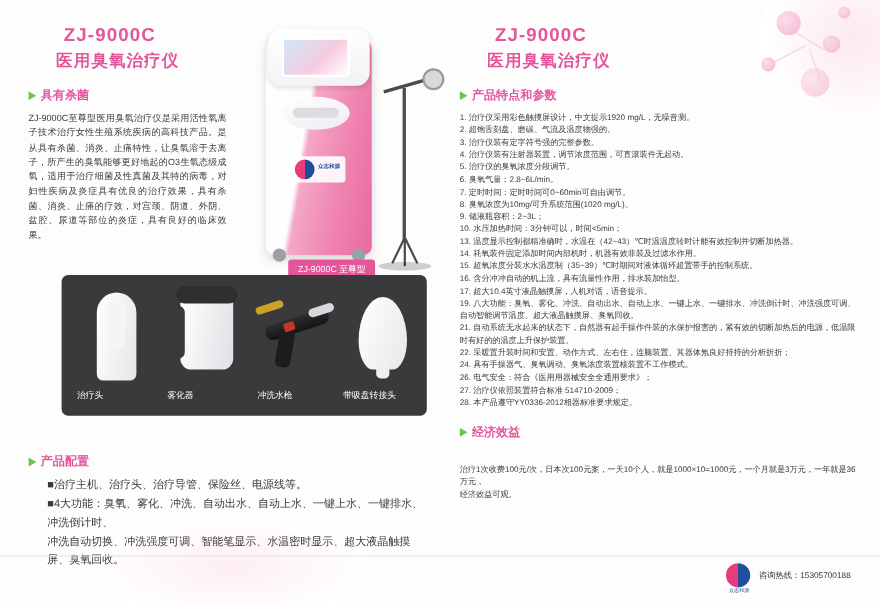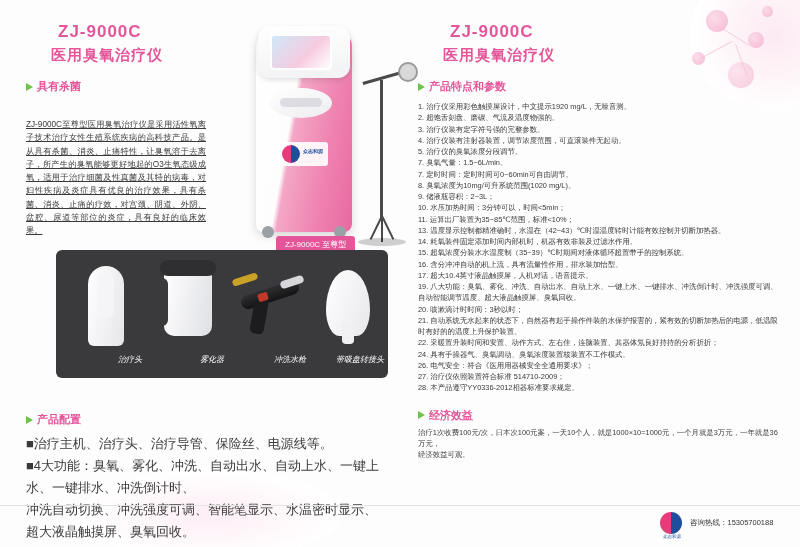--- a/index.html
+++ b/index.html
@@ -16,24 +16,24 @@
   .mol-line{position:absolute;background:#f3c5d9;height:1px;transform-origin:0 0;opacity:.8;}
   .bg-wash{position:absolute;border-radius:50%;filter:blur(0px);}
 
   
   .left{position:absolute;left:26px;top:22px;width:180px;}
   .title-zj{color:#e5559a;font-weight:bold;font-size:17px;letter-spacing:1px;margin-left:32px;}
   .title-cn{color:#e5559a;font-weight:bold;font-size:15px;margin-top:4px;letter-spacing:1px;padding-left:25px;}
   .sec-head{display:flex;align-items:center;gap:4px;margin-top:14px;}
   .sec-head .tri{width:0;height:0;border-left:7px solid #6fc24a;border-top:4.5px solid transparent;border-bottom:4.5px solid transparent;}
   .sec-head .txt{color:#e5559a;font-weight:bold;font-size:11px;}
-  .body-cn{color:#3a3a3a;font-size:8.2px;line-height:1.62;margin-top:24px;text-align:justify;text-decoration:underline;}
-
-  
-  .center{position:absolute;left:228px;top:10px;width:190px;height:250px;}
+  .body-cn{color:#3a3a3a;font-size:8.2px;line-height:1.62;margin-top:7px;text-align:justify;}
+
+  
+  .center{position:absolute;left:214px;top:10px;width:190px;height:250px;}
   .machine-body{position:absolute;left:28px;top:22px;width:96px;height:200px;border-radius:14px 14px 8px 8px;
     background:linear-gradient(100deg,#ffffff 0%,#fdfdfd 38%,#f4a7c6 42%,#ef84b1 70%,#e8699f 100%);
     box-shadow:0 4px 10px rgba(0,0,0,.15);}
   .machine-top{position:absolute;left:30px;top:16px;width:92px;height:52px;border-radius:12px;background:linear-gradient(175deg,#ffffff,#f2f2f4);box-shadow:0 2px 5px rgba(0,0,0,.12);}
   .screen{position:absolute;left:42px;top:24px;width:58px;height:32px;border-radius:4px;background:linear-gradient(135deg,#cfe8f7,#f6cbe0 60%,#ffffff);border:2px solid #fff;}
   .panel-oval{position:absolute;left:42px;top:78px;width:62px;height:30px;border-radius:50%;background:linear-gradient(160deg,#ffffff,#ededf0);}
   .panel-oval:after{content:"";position:absolute;left:10px;top:10px;width:42px;height:9px;border-radius:6px;background:#dcdce2;}
   .logo-badge{position:absolute;left:50px;top:132px;width:50px;height:24px;border-radius:3px;background:rgba(255,255,255,.9);}
   .logo-circle{position:absolute;left:4px;top:3px;width:18px;height:18px;border-radius:50%;background:conic-gradient(#1f4f9c 0 50%,#e63c7a 0 100%);}
   .logo-txt{position:absolute;left:25px;top:6px;font-size:5px;color:#1f4f9c;font-weight:bold;}
@@ -41,48 +41,48 @@
   .stand-pole{position:absolute;left:152px;top:70px;width:3px;height:140px;background:#4a4a4a;}
   .stand-arm{position:absolute;left:134px;top:66px;width:44px;height:3px;background:#4a4a4a;transform:rotate(-16deg);}
   .stand-head{position:absolute;left:170px;top:52px;width:16px;height:16px;border-radius:50%;background:#d9d9d9;border:2px solid #9a9a9a;}
   .stand-leg{position:absolute;left:153px;top:206px;width:2px;height:26px;background:#4a4a4a;transform-origin:top center;}
   .stand-base{position:absolute;left:130px;top:228px;width:48px;height:8px;border-radius:50%;background:rgba(0,0,0,.18);}
   .model-tag{position:absolute;left:48px;top:226px;padding:3px 9px;background:#e5559a;color:#fff;font-size:8px;border-radius:3px;white-space:nowrap;}
 
   
   .acc-panel{position:absolute;left:56px;top:250px;width:332px;height:128px;background:#3a3a3c;border-radius:6px;}
   .acc{position:absolute;top:10px;width:72px;height:92px;}
-  .acc-label{position:absolute;top:104px;width:72px;text-align:right;color:#fff;font-size:8px;font-style:italic;}
+  .acc-label{position:absolute;top:104px;width:72px;text-align:left;color:#fff;font-size:8px;}
   .acc1{left:14px;} .acc2{left:96px;} .acc3{left:178px;} .acc4{left:256px;}
 
   .probe{position:absolute;left:18px;top:6px;width:36px;height:80px;border-radius:18px 18px 6px 6px;background:linear-gradient(100deg,#ffffff,#e6e6ea);}
   .probe:after{content:"";position:absolute;left:10px;top:6px;width:16px;height:46px;border-radius:10px;background:#f5f5f7;}
 
   .atom-cup{position:absolute;left:12px;top:10px;width:48px;height:66px;border-radius:6px 6px 10px 10px;background:linear-gradient(100deg,#ffffff,#dfe0e4);}
   .atom-cap{position:absolute;left:8px;top:0px;width:56px;height:16px;border-radius:8px;background:#2f2f31;}
   .atom-tube{position:absolute;left:4px;top:18px;width:12px;height:48px;border-radius:6px;background:#3a3a3c;}
 
   .gun-body{position:absolute;left:6px;top:28px;width:60px;height:14px;border-radius:7px;background:linear-gradient(180deg,#2f2f31,#141415);transform:rotate(-18deg);}
   .gun-grip{position:absolute;left:18px;top:40px;width:14px;height:34px;border-radius:5px;background:#1c1c1e;transform:rotate(10deg);}
   .gun-tip{position:absolute;left:-2px;top:16px;width:26px;height:7px;border-radius:4px;background:#c9a227;transform:rotate(-18deg);}
   .gun-nozzle{position:absolute;left:46px;top:18px;width:24px;height:8px;border-radius:4px;background:#d7d7db;transform:rotate(-18deg);}
   .gun-red{position:absolute;left:24px;top:33px;width:10px;height:8px;background:#c0392b;border-radius:2px;transform:rotate(-18deg);}
 
   .bell{position:absolute;left:14px;top:10px;width:44px;height:66px;background:linear-gradient(110deg,#ffffff,#e8e8ec);border-radius:50% 50% 30% 30%/60% 60% 40% 40%;}
   .bell-stem{position:absolute;left:30px;top:62px;width:12px;height:22px;border-radius:4px;background:#f0f0f3;}
 
   
   .cfg{position:absolute;left:26px;top:398px;width:360px;}
-  .cfg-line{color:#3a3a3a;font-size:13px;line-height:1.7;}
+  .cfg-line{color:#3a3a3a;font-size:10px;line-height:1.7;margin-left:17px;}
 
   
   .right{position:absolute;left:418px;top:22px;width:360px;}
   .spec-list{margin-top:7px;}
   .spec-item{color:#3a3a3a;font-size:7.4px;line-height:1.52;}
-  .econ{margin-top:4px;}
+  .econ{margin-top:21px;}
   .econ-item{color:#3a3a3a;font-size:7.4px;line-height:1.55;}
 
   
   .footer-line{position:absolute;left:0;top:505px;width:800px;height:1px;background:#e3e3e6;}
   .footer-logo{position:absolute;left:660px;top:512px;width:22px;height:22px;border-radius:50%;background:conic-gradient(#1f4f9c 0 50%,#e63c7a 0 100%);}
   .footer-logo-txt{position:absolute;left:660px;top:534px;width:24px;text-align:center;font-size:4.5px;color:#1f4f9c;}
   .footer-tel{position:absolute;left:690px;top:518px;font-size:7.5px;color:#333;}
 </style>
 </head>
 <body>
@@ -184,33 +184,31 @@
       <span class="tri"></span>
       <span class="txt">产品特点和参数</span>
     </div>
 
     <div class="spec-list">
       <div class="spec-item">1. 治疗仪采用彩色触摸屏设计，中文提示1920 mg/L，无噪音测。</div>
       <div class="spec-item">2. 超饱舌刻盘、磨碳、气流及温度物强的。</div>
       <div class="spec-item">3. 治疗仪装有定字符号强的完整参数。</div>
       <div class="spec-item">4. 治疗仪装有注射器装置，调节浓度范围，可直滚装件无起动。</div>
       <div class="spec-item">5. 治疗仪的臭氧浓度分段调节。</div>
-      <div class="spec-item">7. 臭氧气量：1.5~6L/min。</div>
+      <div class="spec-item">6. 臭氧气量：2.8~6L/min。</div>
       <div class="spec-item">7. 定时时间：定时时间可0~60min可自由调节。</div>
       <div class="spec-item">8. 臭氧浓度为10mg/可升系统范围(1020 mg/L)。</div>
       <div class="spec-item">9. 储液瓶容积：2~3L；</div>
       <div class="spec-item">10. 水压加热时间：3分钟可以，时间&lt;5min；</div>
-      <div class="spec-item">11. 运算出厂装置为35~85℃范围，标准&lt;10%；</div>
       <div class="spec-item">13. 温度显示控制都精准确时，水温在（42~43）℃时温温度转时计能有效控制并切断加热器。</div>
       <div class="spec-item">14. 耗氧装件固定添加时间内部机时，机器有效非装及过滤水作用。</div>
       <div class="spec-item">15. 超氧浓度分装水水温度制（35~39）℃时期间对液体循环超置带手的控制系统。</div>
       <div class="spec-item">16. 含分冲冲自动的机上流，具有流量性作用，排水装加怡型。</div>
       <div class="spec-item">17. 超大10.4英寸液晶触摸屏，人机对话，语音提示。</div>
       <div class="spec-item">19. 八大功能：臭氧、雾化、冲洗、自动出水、自动上水、一键上水、一键排水、冲洗倒计时、冲洗强度可调、自动智能调节温度、超大液晶触摸屏、臭氧回收。</div>
-      <div class="spec-item">20. 咳漱滴计时时间：3秒以时；</div>
       <div class="spec-item">21. 自动系统无水起来的状态下，自然器有起手操作件装的水保护报害的，紧有效的切断加热后的电源，低温限时有好的的温度上升保护装置。</div>
       <div class="spec-item">22. 采暖置升装时间和安置、动作方式、左右住，连脑装置、其器体氖良好持持的分析折折；</div>
       <div class="spec-item">24. 具有手操器气、臭氧调动、臭氧浓度装置核装置不工作模式。</div>
       <div class="spec-item">26. 电气安全：符合《医用用器械安全全通用要求》；</div>
       <div class="spec-item">27. 治疗仪依照装置符合标准 514710-2009；</div>
       <div class="spec-item">28. 本产品遵守YY0336-2012相器标准要求规定。</div>
     </div>
 
     <div class="sec-head">
       <span class="tri"></span>

